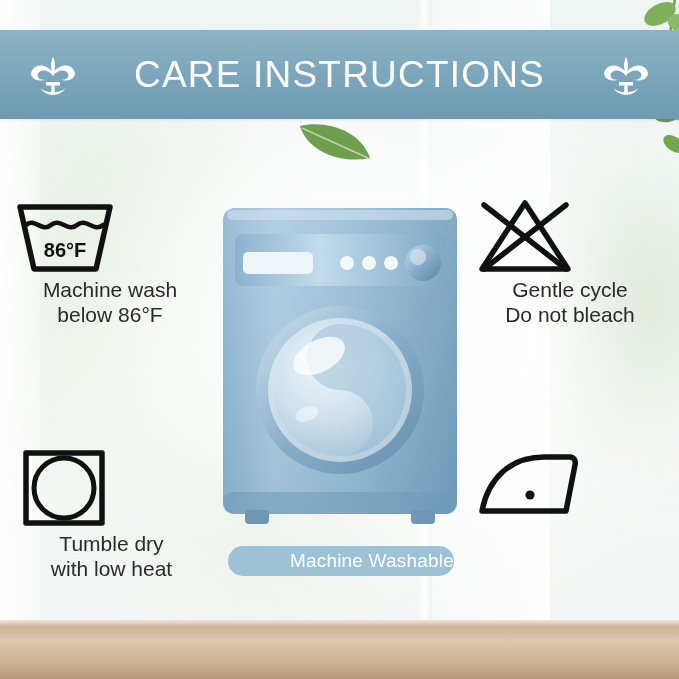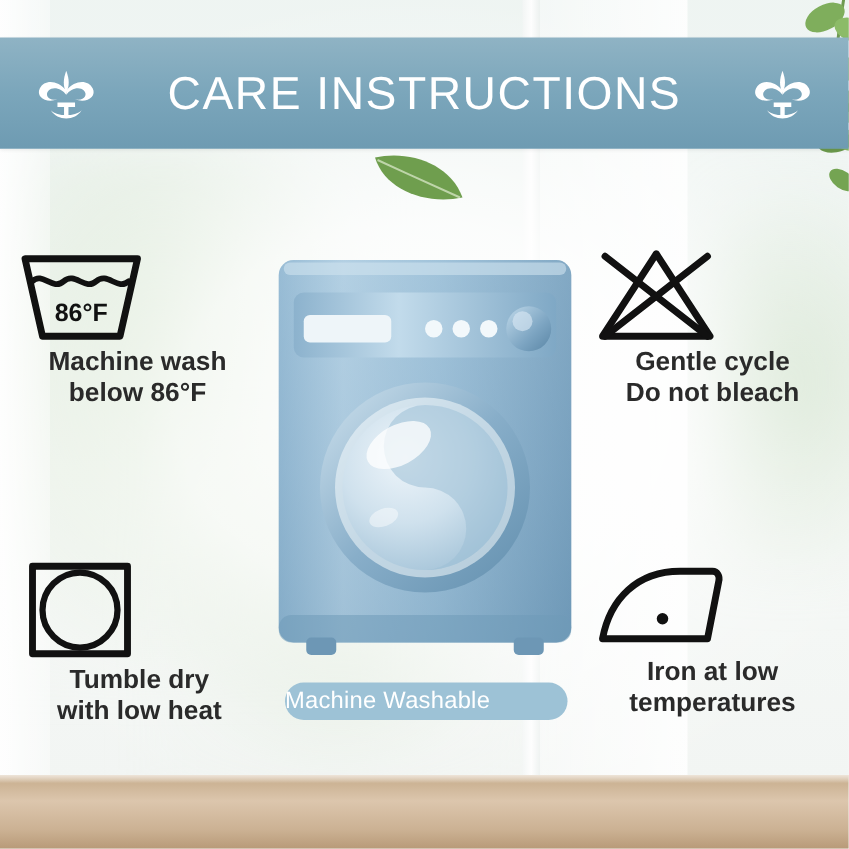--- a/index.html
+++ b/index.html
@@ -74,33 +74,33 @@
 
   
   .sprig{position:absolute;}
 
   
   .washer{position:absolute;left:215px;top:200px;width:250px;height:340px;}
 
   
   .care-item{position:absolute;text-align:center;}
   .care-label{
-    color:#2a2a2a;font-size:21px;line-height:25px;white-space:pre-line;font-weight:bold;
+    color:#2a2a2a;font-size:21px;line-height:25px;white-space:pre-line;
   }
   .icon-wrap{display:flex;align-items:center;}
 
   .item-wash{left:10px;top:195px;width:200px;}
   .item-gentle{left:470px;top:195px;width:200px;}
   .item-tumble{left:14px;top:445px;width:195px;}
   .item-iron{left:470px;top:445px;width:200px;}
 
   .badge{
     position:absolute;left:228px;top:546px;width:226px;height:30px;
     border-radius:15px;background:#9dc2d6;
-    display:flex;align-items:center;justify-content:flex-start;
+    display:flex;align-items:center;justify-content:flex-end;
   }
   .badge span{color:#ffffff;font-size:19px;letter-spacing:.2px;}
 </style>
 </head>
 <body>
 
 <div class="stage">
 
   <div class="bg-base"></div>
   <div class="bg-window"></div>
@@ -250,21 +250,19 @@
 Do not bleach</div>
   </div>
 
   <div class="care-item item-iron">
     <div class="icon-wrap">
       <svg width="120" height="80" viewBox="0 0 120 80">
         <path d="M12 66 C18 34 40 12 74 12 H100 C104 12 106 16 105 20 L96 66 Z" fill="none" stroke="#111" stroke-width="5.5" stroke-linejoin="round" stroke-linecap="round"></path>
         <circle cx="60" cy="50" r="4.6" fill="#111"></circle>
       </svg>
     </div>
-    <div class="care-label">Iron at low
-temperatures</div>
   </div>
 
   <div class="badge">
     <span>Machine Washable</span>
   </div>
 
 </div>
 
 </body></html>

